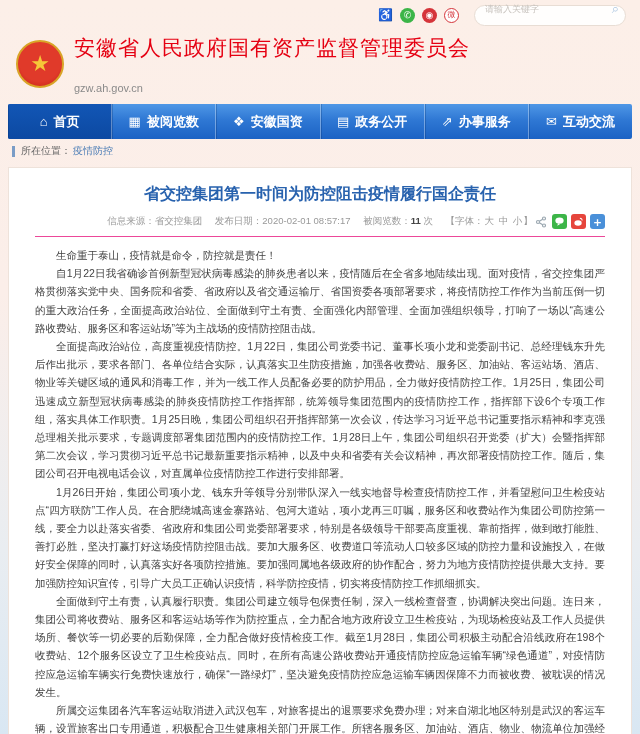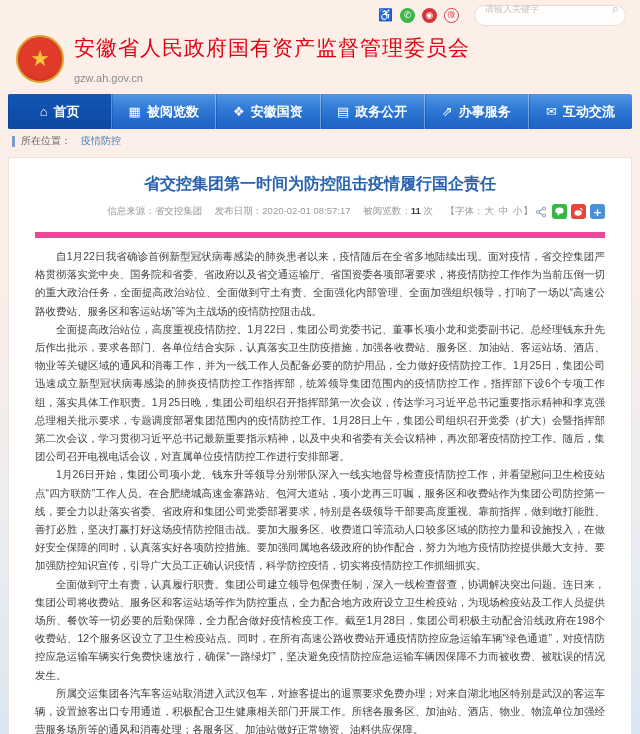--- a/index.html
+++ b/index.html
@@ -20,42 +20,42 @@
   .searchbox input { flex:1; border:none; outline:none; background:transparent; font-size:9px; color:#666; width:100px; font-family:"Liberation Sans",sans-serif; }
   .searchbox input::placeholder { color:#c8c3be; }
   .search-glyph { color:#aac4e0; font-size:13px; }
 
   
   .masthead { display:flex; align-items:center; padding:4px 0 10px 16px; }
   .emblem { width:48px; height:48px; border-radius:50%; background:radial-gradient(circle at 50% 42%, #e03a2a 0 62%, #c01f14 100%);
     border:2px solid #d9a427; display:flex; align-items:center; justify-content:center; color:#f6c738; font-size:22px; flex:0 0 auto; }
   .mast-text { margin-left:10px; }
   .site-title { color:#e50012; font-size:21px; font-weight:normal; letter-spacing:1px; }
-  .site-url { color:#8a8a8a; font-size:11px; margin-top:10px; }
+  .site-url { color:#8a8a8a; font-size:11px; margin-top:20px; }
 
   
   .nav { margin:0 8px; height:35px; display:flex; border-radius:2px; overflow:hidden;
     background:linear-gradient(180deg,#4f97e6 0%, #2f78d4 45%, #1b62c4 100%); }
   .nav-item { flex:1; display:flex; align-items:center; justify-content:center; gap:6px; color:#fff;
     font-size:13px; font-weight:bold; cursor:pointer; border-right:1px solid rgba(255,255,255,.35);
     box-shadow:inset 1px 0 0 rgba(0,40,100,.25); }
   .nav-item:last-child { border-right:none; }
   .nav-item.active { background:linear-gradient(180deg,#1256b5 0%, #0c49a2 100%); }
   .nav-icon { font-size:13px; font-weight:normal; }
 
   
   .crumb { display:flex; align-items:center; height:24px; padding:0 3px 0 12px; font-size:10px; color:#666; }
   .crumb-bar { width:3px; height:11px; background:#7a9cc6; margin-right:6px; }
-  .crumb-link { color:#4a7cb5; margin-left:10px; cursor:pointer; }
+  .crumb-link { color:#4a7cb5; margin-left:2px; cursor:pointer; }
 
   
   .card { position:relative; background:#fff; margin:4px 8px 0 8px; min-height:584px;
     border:1px solid #eee2da; padding:14px 26px 20px 26px; }
   .art-title { text-align:center; color:#2862ae; font-size:16px; font-weight:bold; padding:2px 0 10px 0; }
-  .art-meta { text-align:center; font-size:9.5px; color:#999; padding-bottom:14px; border-bottom:6px solid #ec4899; }
+  .art-meta { text-align:center; font-size:9.5px; color:#999; padding-bottom:8px; border-bottom:1px solid #ec4899; }
   .art-meta .sep { display:inline-block; width:10px; }
   .views { color:#444; font-weight:bold; }
   .fontsize-opt { cursor:pointer; margin:0 1px; }
   .share { position:absolute; right:26px; top:46px; display:flex; align-items:center; gap:4px; }
   .sh-icon { width:15px; height:15px; border-radius:3px; display:flex; align-items:center; justify-content:center;
     color:#fff; font-size:10px; line-height:1; cursor:pointer; }
   .sh-share { color:#9aa7b0; background:transparent; font-size:12px; }
   .sh-wechat { background:#3cb548; }
   .sh-weibo { background:#e6453c; }
   .sh-plus { background:#4a90d9; font-size:12px; font-weight:bold; }
@@ -146,19 +146,20 @@
     <span class="sh-icon sh-weibo">
       <svg width="11" height="11" viewBox="0 0 24 24" fill="#fff">
           <ellipse cx="11" cy="15" rx="8" ry="6"></ellipse>
           <path d="M15 4c4 0 6 3 6 6h-2c0-2-1.5-4-4-4z"></path>
         </svg>
     </span>
     <span class="sh-icon sh-plus">＋</span>
   </div>
 
   <div class="art-body" id="art-body">
+      <p>生命重于泰山，疫情就是命令，防控就是责任！</p>
       <p>自1月22日我省确诊首例新型冠状病毒感染的肺炎患者以来，疫情随后在全省多地陆续出现。面对疫情，省交控集团严格贯彻落实党中央、国务院和省委、省政府以及省交通运输厅、省国资委各项部署要求，将疫情防控工作作为当前压倒一切的重大政治任务，全面提高政治站位、全面做到守土有责、全面强化内部管理、全面加强组织领导，打响了一场以“高速公路收费站、服务区和客运站场”等为主战场的疫情防控阻击战。</p>
       <p>全面提高政治站位，高度重视疫情防控。1月22日，集团公司党委书记、董事长项小龙和党委副书记、总经理钱东升先后作出批示，要求各部门、各单位结合实际，认真落实卫生防疫措施，加强各收费站、服务区、加油站、客运站场、酒店、物业等关键区域的通风和消毒工作，并为一线工作人员配备必要的防护用品，全力做好疫情防控工作。1月25日，集团公司迅速成立新型冠状病毒感染的肺炎疫情防控工作指挥部，统筹领导集团范围内的疫情防控工作，指挥部下设6个专项工作组，落实具体工作职责。1月25日晚，集团公司组织召开指挥部第一次会议，传达学习习近平总书记重要指示精神和李克强总理相关批示要求，专题调度部署集团范围内的疫情防控工作。1月28日上午，集团公司组织召开党委（扩大）会暨指挥部第二次会议，学习贯彻习近平总书记最新重要指示精神，以及中央和省委有关会议精神，再次部署疫情防控工作。随后，集团公司召开电视电话会议，对直属单位疫情防控工作进行安排部署。</p>
       <p>1月26日开始，集团公司项小龙、钱东升等领导分别带队深入一线实地督导检查疫情防控工作，并看望慰问卫生检疫站点“四方联防”工作人员。在合肥绕城高速金寨路站、包河大道站，项小龙再三叮嘱，服务区和收费站作为集团公司防控第一线，要全力以赴落实省委、省政府和集团公司党委部署要求，特别是各级领导干部要高度重视、靠前指挥，做到敢打能胜、善打必胜，坚决打赢打好这场疫情防控阻击战。要加大服务区、收费道口等流动人口较多区域的防控力量和设施投入，在做好安全保障的同时，认真落实好各项防控措施。要加强同属地各级政府的协作配合，努力为地方疫情防控提供最大支持。要加强防控知识宣传，引导广大员工正确认识疫情，科学防控疫情，切实将疫情防控工作抓细抓实。</p>
       <p>全面做到守土有责，认真履行职责。集团公司建立领导包保责任制，深入一线检查督查，协调解决突出问题。连日来，集团公司将收费站、服务区和客运站场等作为防控重点，全力配合地方政府设立卫生检疫站，为现场检疫站及工作人员提供场所、餐饮等一切必要的后勤保障，全力配合做好疫情检疫工作。截至1月28日，集团公司积极主动配合沿线政府在198个收费站、12个服务区设立了卫生检疫站点。同时，在所有高速公路收费站开通疫情防控应急运输车辆“绿色通道”，对疫情防控应急运输车辆实行免费快速放行，确保“一路绿灯”，坚决避免疫情防控应急运输车辆因保障不力而被收费、被耽误的情况发生。</p>
       <p>所属交运集团各汽车客运站取消进入武汉包车，对旅客提出的退票要求免费办理；对来自湖北地区特别是武汉的客运车辆，设置旅客出口专用通道，积极配合卫生健康相关部门开展工作。所辖各服务区、加油站、酒店、物业、物流单位加强经营服务场所等的通风和消毒处理；各服务区、加油站做好正常物资、油料供应保障。</p>
     </div>
 </div>
 
 </body></html>

